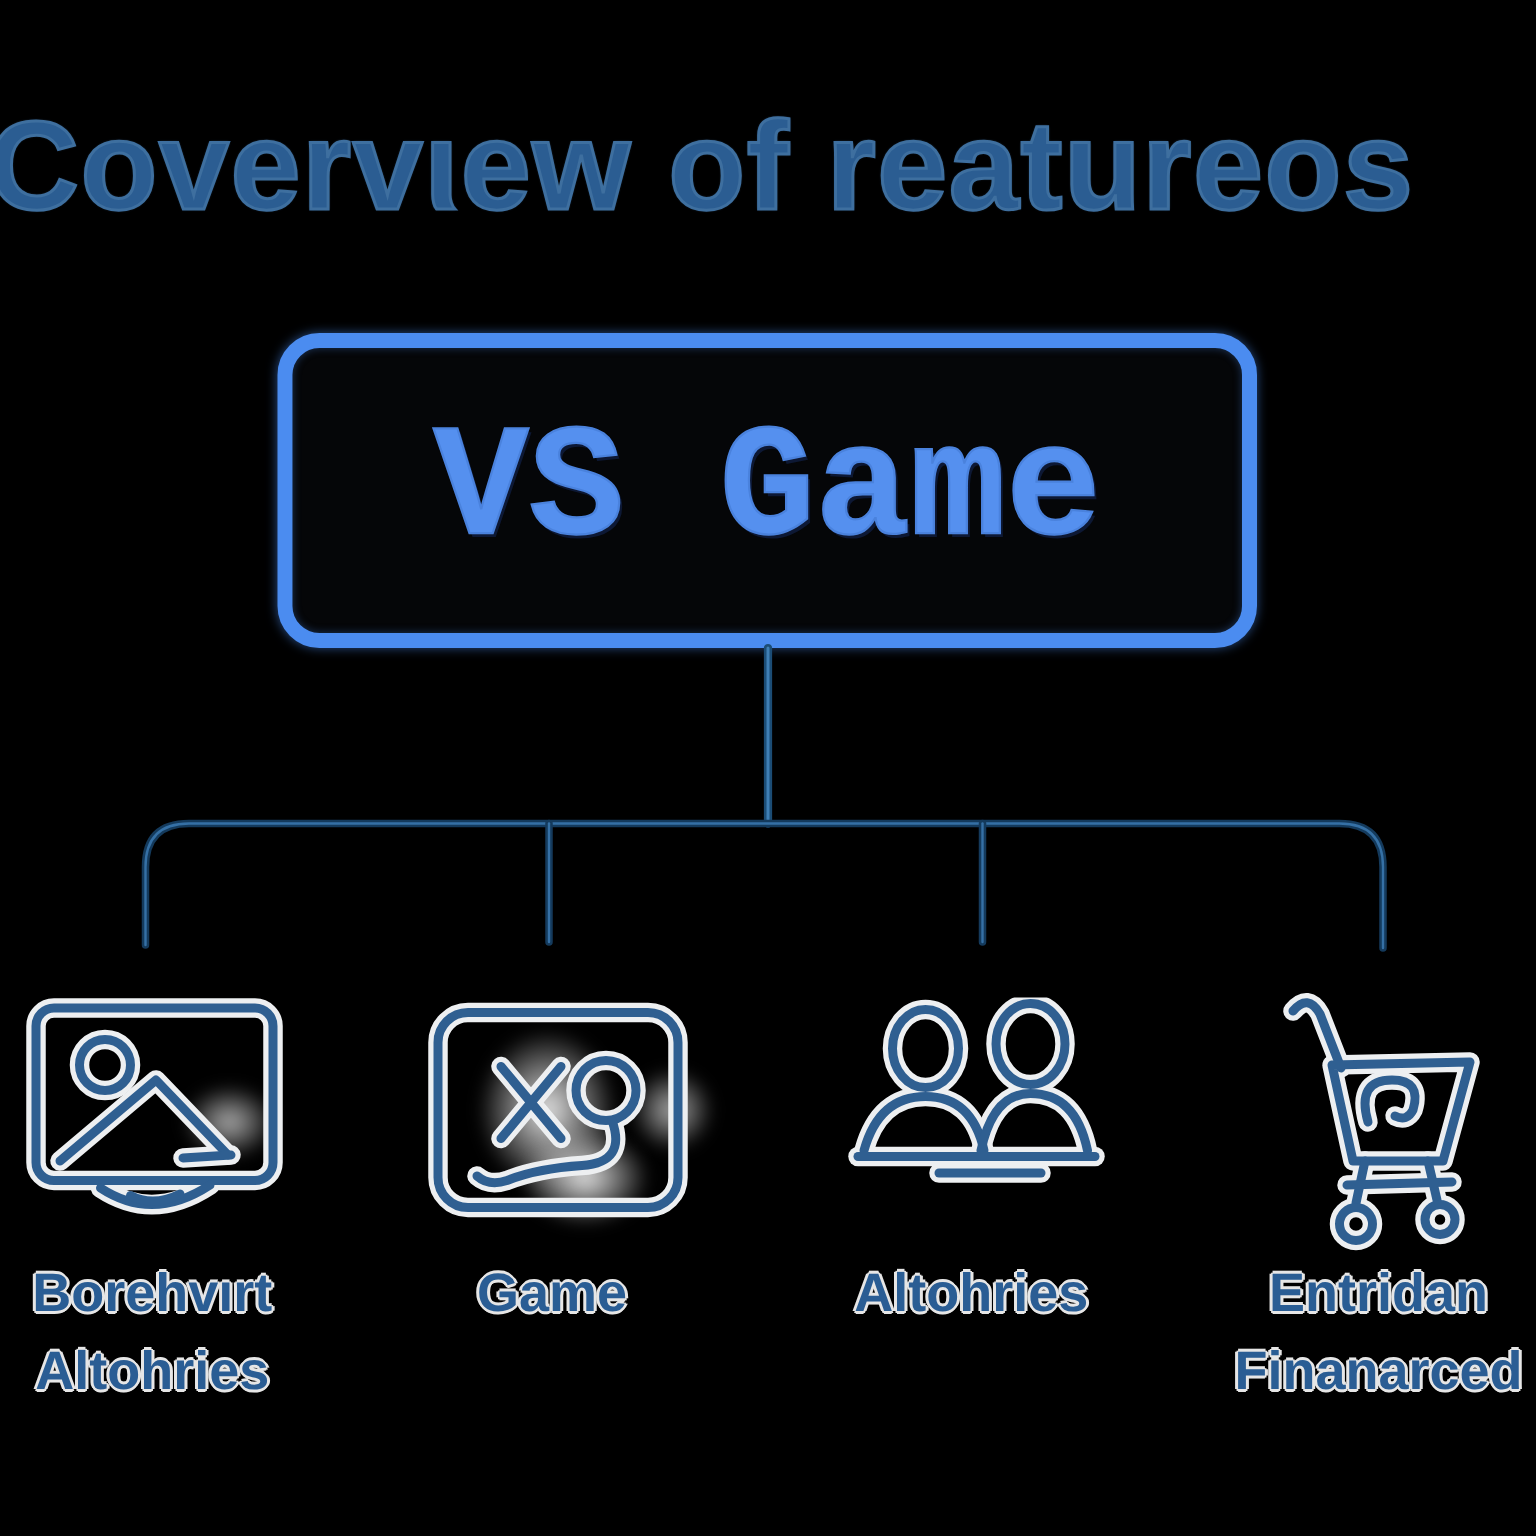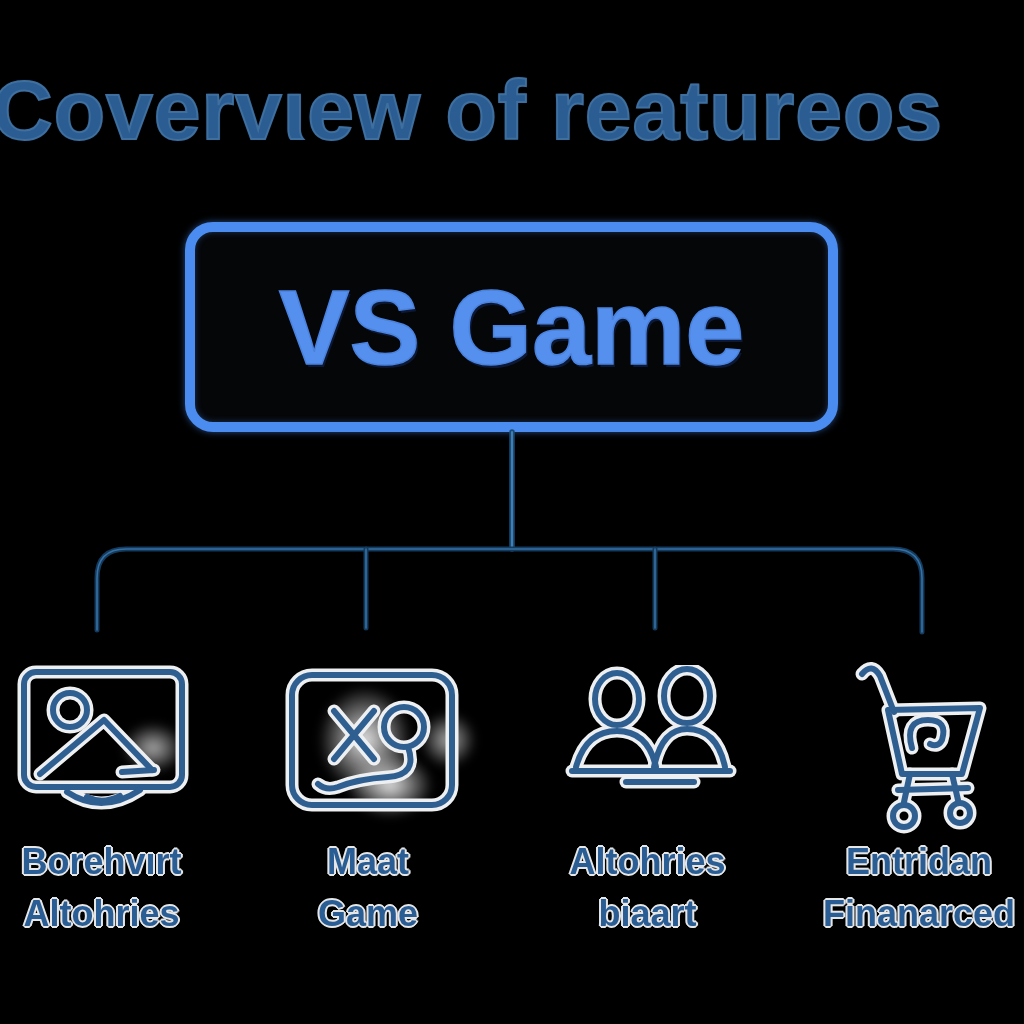--- a/index.html
+++ b/index.html
@@ -19,20 +19,21 @@
   .root-box{
     position:absolute;left:185px;top:222px;width:633px;height:190px;
     border:10px solid #4b8cf0;border-radius:28px;background:#050608;
     box-shadow:0 0 7px rgba(75,140,240,.55), inset 0 0 6px rgba(75,140,240,.35);
     display:flex;align-items:center;justify-content:center;
   }
   .root-label{
     font-size:106px;font-weight:700;color:#5590ef;white-space:nowrap;
     -webkit-text-stroke:1.5px #4a82dd;
     text-shadow:2px 3px 0 rgba(20,40,90,.55);
+    font-family:Liberation Mono, monospace;
   }
   
   .connector-svg{position:absolute;left:0;top:0;}
   .c-under{fill:none;stroke:#143a5c;stroke-width:5;stroke-linecap:round;}
   .c-over{fill:none;stroke:#3570a5;stroke-width:1.6;stroke-linecap:round;}
   .stem-under{fill:none;stroke:#1b4c75;stroke-width:5.5;stroke-linecap:round;}
   .stem-over{fill:none;stroke:#3f7fb5;stroke-width:2;stroke-linecap:round;}
   
   .icon{position:absolute;}
   .ico-w{fill:none;stroke:#edeff1;stroke-width:13;stroke-linecap:round;stroke-linejoin:round;}
@@ -154,27 +155,25 @@
       <circle cx="120" cy="163" r="10"></circle>
     </g>
   </svg>
 
   <div class="branch-label" style="left:-6px;top:836px;width:215px;">
     <div>Borehvırt</div>
     <div>Altohries</div>
   </div>
 
   <div class="branch-label" style="left:268px;top:836px;width:200px;">
-    <div>Maat</div>
     <div>Game</div>
   </div>
 
   <div class="branch-label" style="left:540px;top:836px;width:215px;">
     <div>Altohries</div>
-    <div>biaart</div>
   </div>
 
   <div class="branch-label" style="left:810px;top:836px;width:218px;">
     <div>Entridan</div>
     <div>Finanarced</div>
   </div>
 
 </div>
 
 </body></html>

